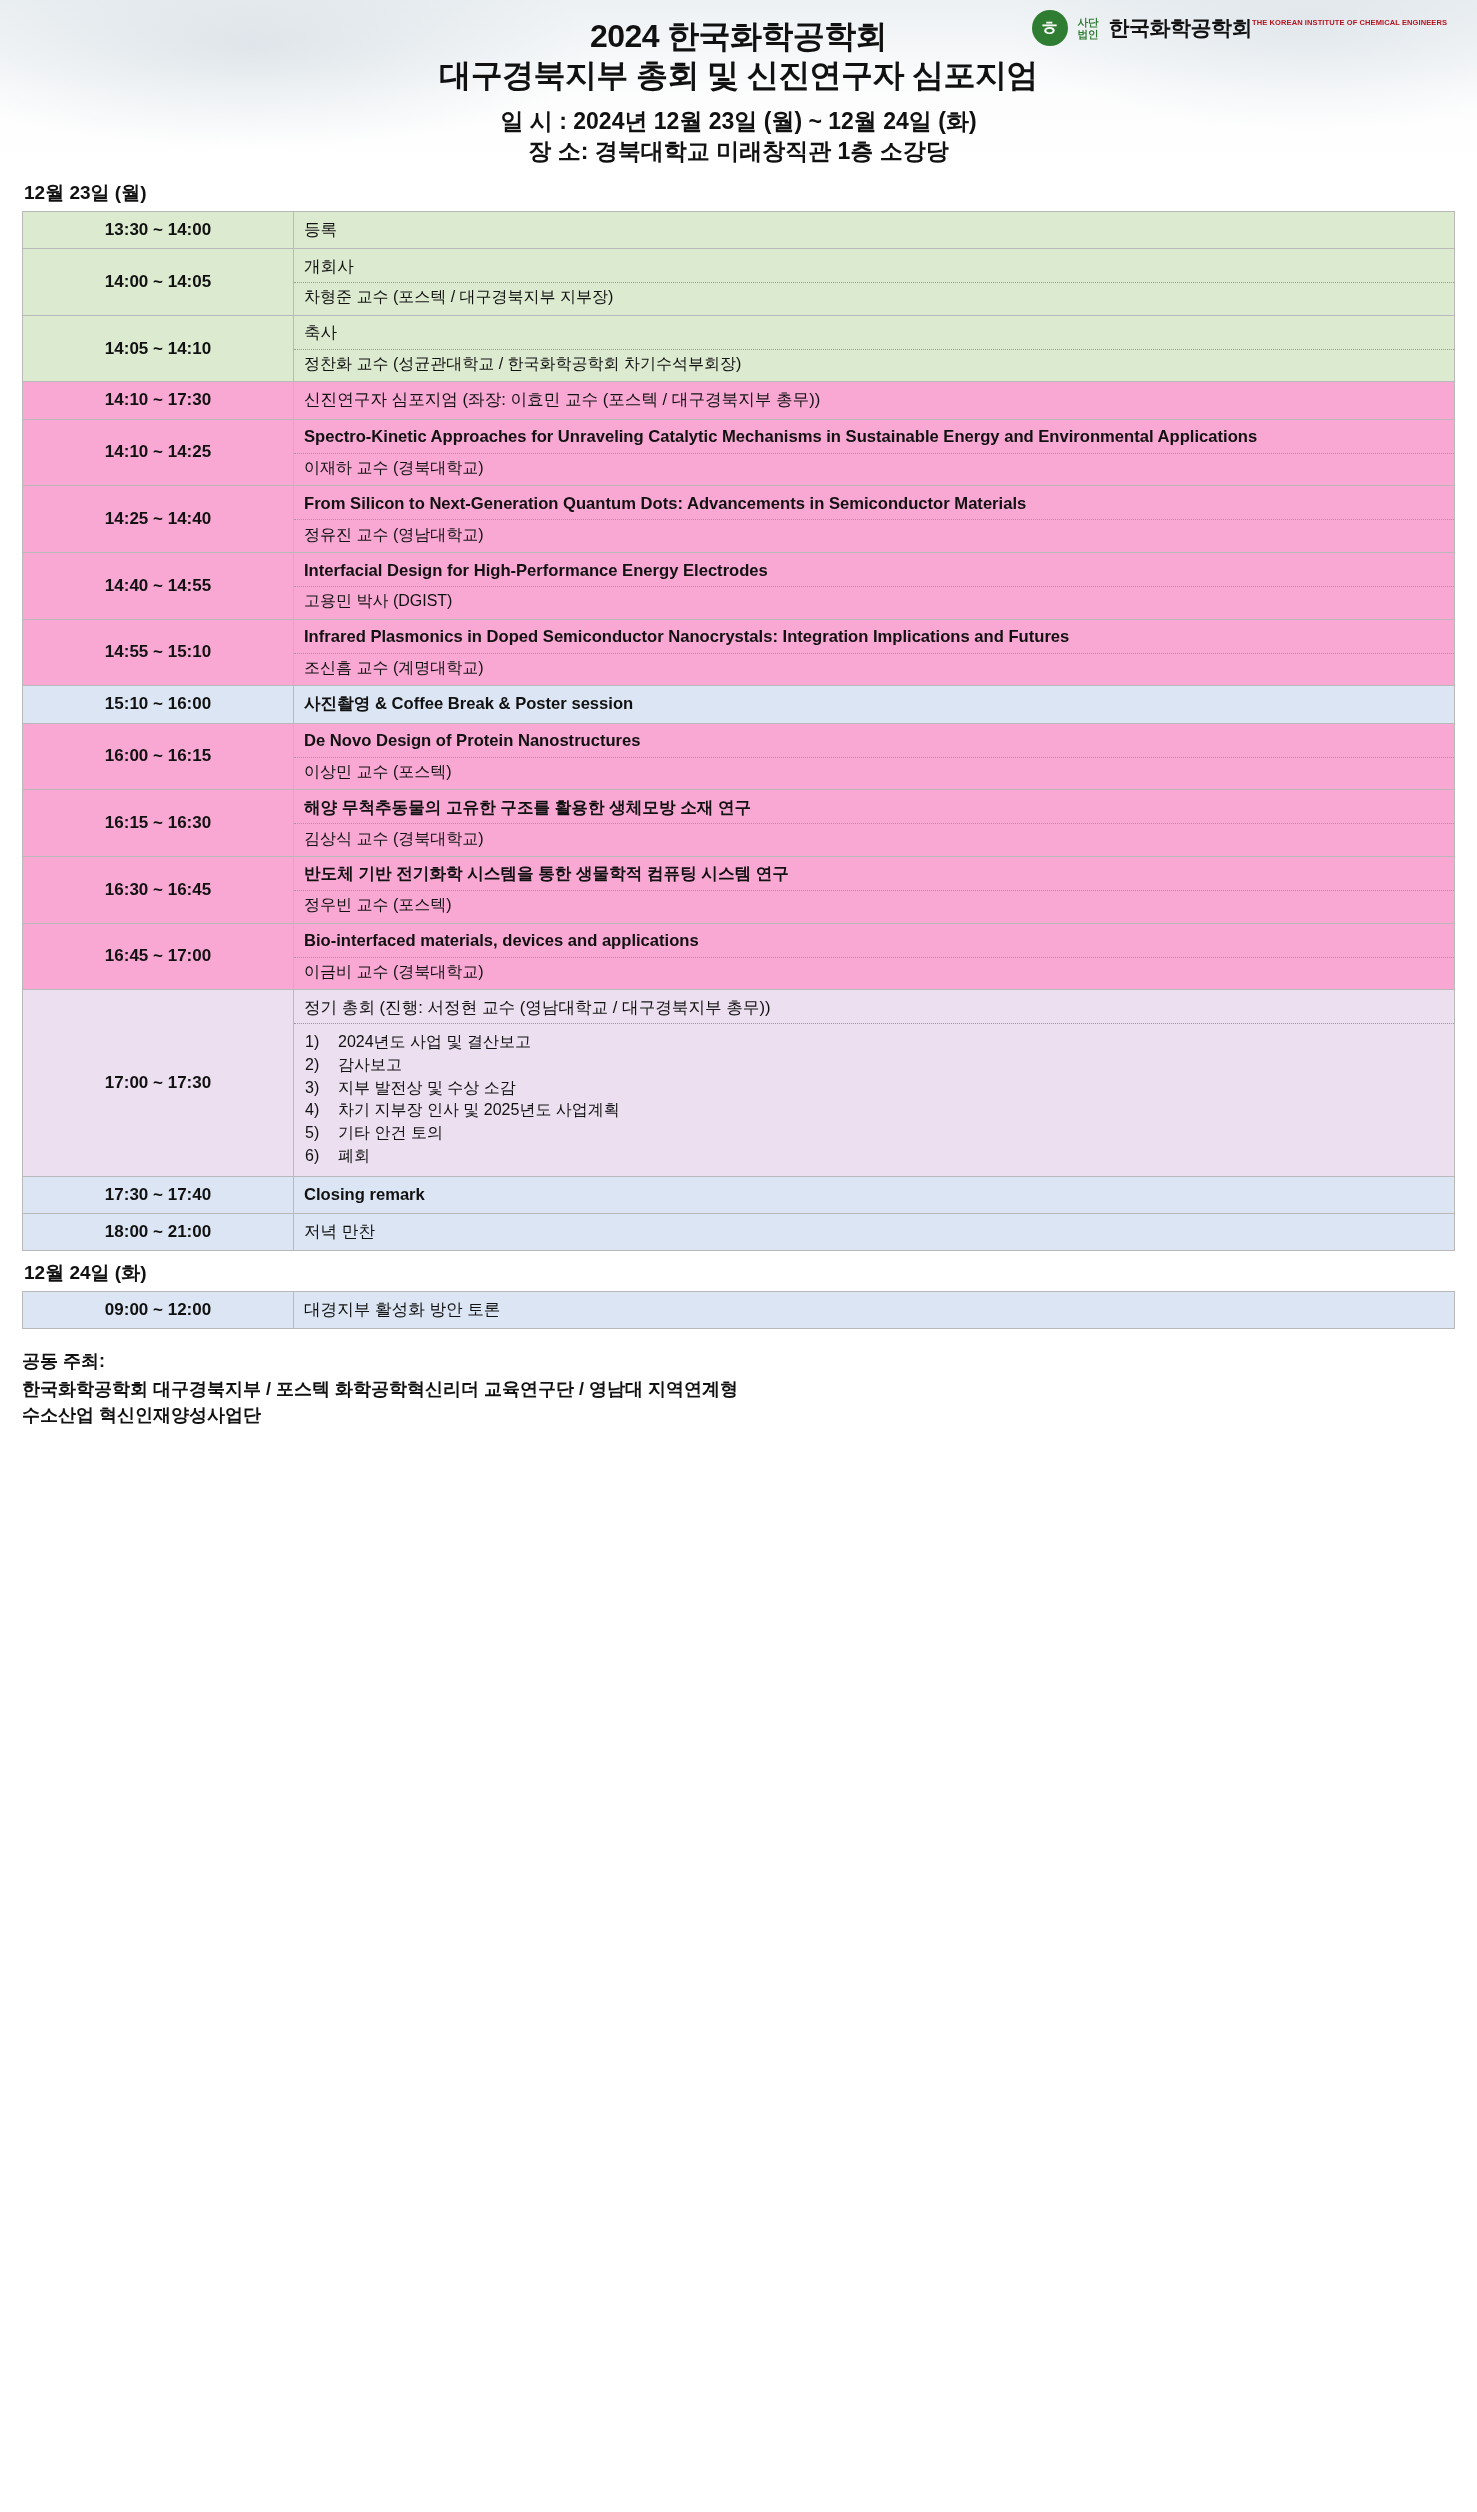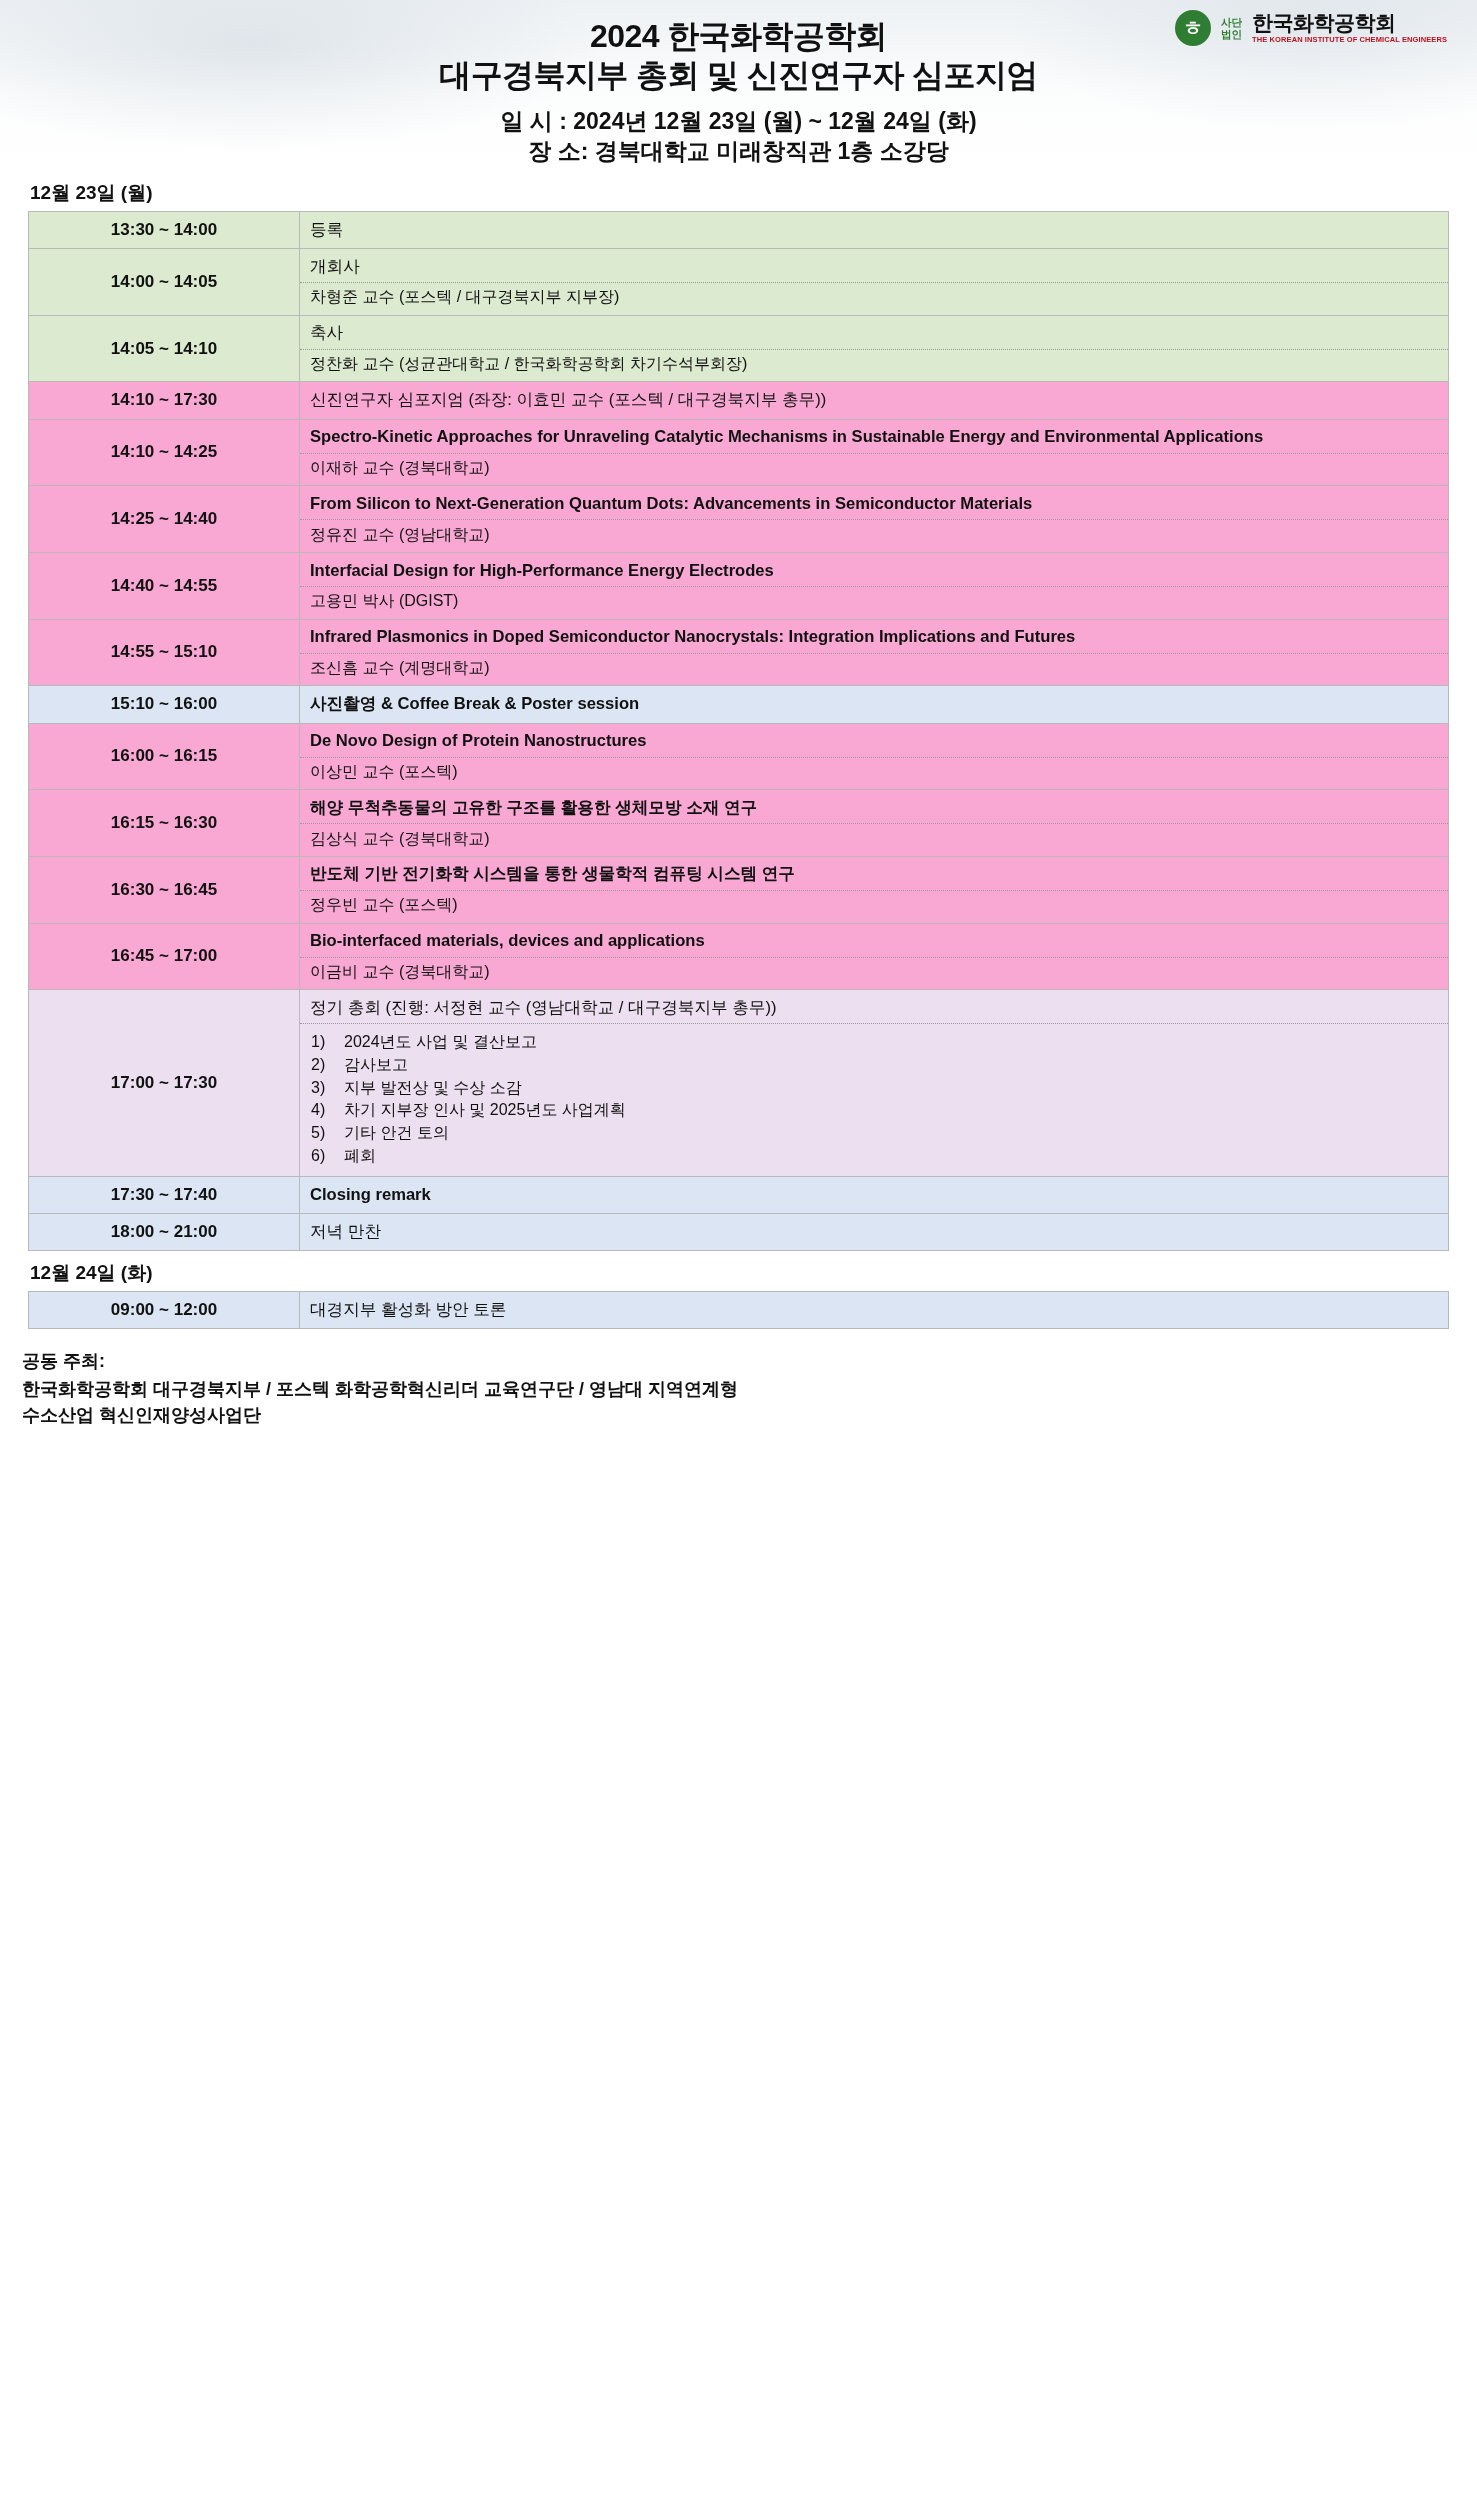--- a/index.html
+++ b/index.html
@@ -70,21 +70,21 @@
   .logo-sub {
     font-size: 10.6px;
     font-weight: bold;
     color: #2f7d32;
     line-height: 1.15;
     text-align: center;
     width: 27px;
   }
   .logo-text {
     display: flex;
-    flex-direction: column;
+    flex-direction: row;
     justify-content: center;
   }
   .logo-kr {
     font-size: 21px;
     font-weight: bold;
     letter-spacing: -0.5px;
     color: #111111;
     line-height: 1.05;
   }
   .logo-en {
@@ -131,21 +131,21 @@
     position: relative;
     z-index: 2;
   }
   .program-title span {
     border-bottom: 2px solid #111111;
     padding: 0 3px 3px 3px;
   }
 
   
   .content {
-    padding: 0 28px;
+    padding: 0 22px;
     margin-top: 13px;
   }
   .day-label {
     font-size: 19px;
     font-weight: bold;
     margin: 9px 0 5px 2px;
     color: #111111;
   }
 
   table.sched {

